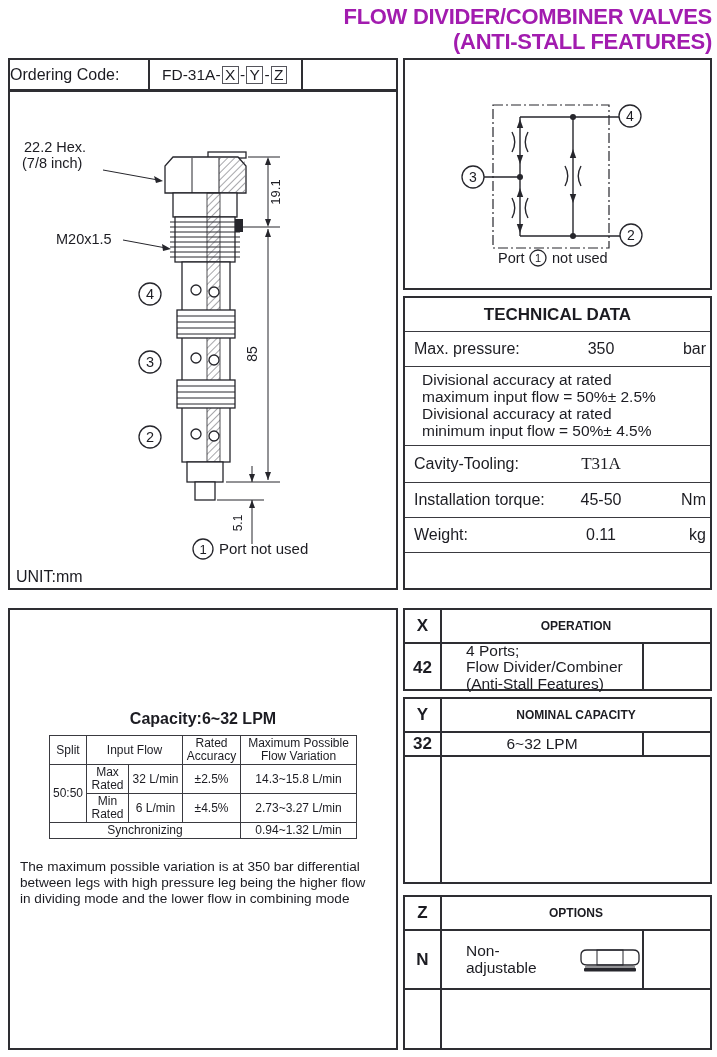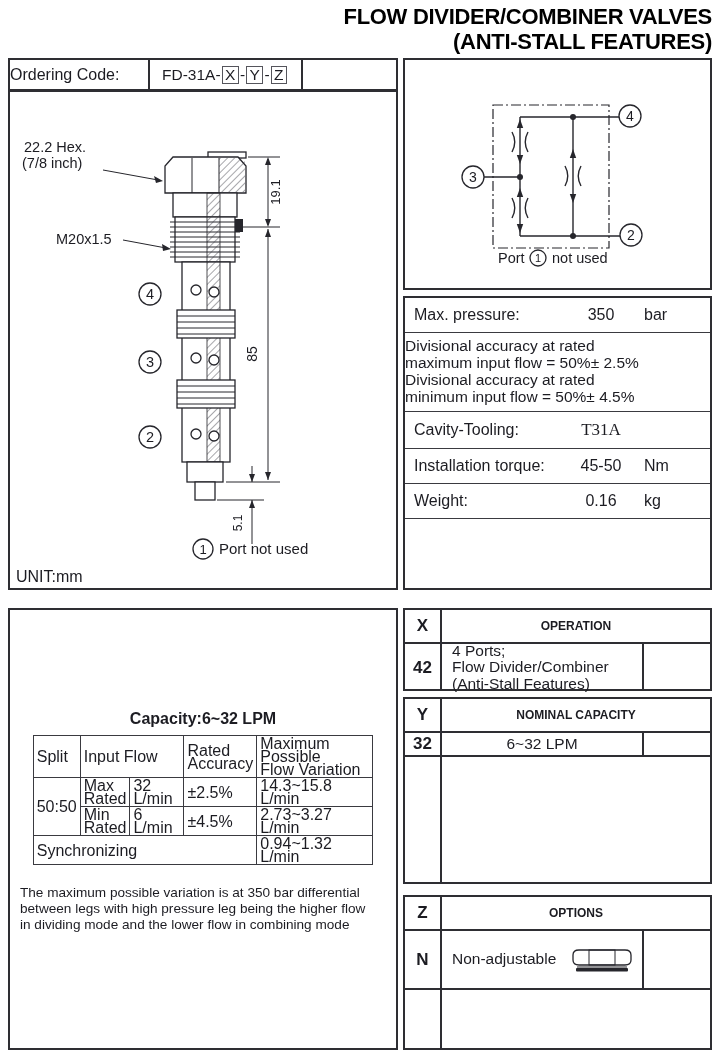--- a/index.html
+++ b/index.html
@@ -1,57 +1,57 @@
 <!DOCTYPE html>
 <html><head>
 <meta charset="utf-8">
 <style>
   *{box-sizing:border-box;margin:0;padding:0}
   html,body{background:#fff}
   body{width:717px;height:1057px;position:relative;font-family:"Liberation Sans",sans-serif;color:#1c1c22;overflow:hidden}
   .panel{position:absolute;border:2px solid #2e2e33;background:#fff}
-  .page-title{position:absolute;right:5px;top:4px;text-align:right;font-weight:bold;font-size:22px;line-height:25px;color:#000000;letter-spacing:-0.3px}
+  .page-title{position:absolute;right:5px;top:4px;text-align:right;font-weight:bold;font-size:22px;line-height:25px;color:#a21caf;letter-spacing:-0.3px}
   
   .ord{left:8px;top:58px;width:390px;height:33px;display:flex;align-items:stretch}
   .ord-label{width:140px;border-right:2px solid #2e2e33;display:flex;align-items:center;font-size:16px}
   .ord-code{width:153px;border-right:2px solid #2e2e33;display:flex;align-items:center;padding-left:12px;font-size:15.5px;font-weight:normal;white-space:nowrap}
   .ord-spare{flex:1}
   .codebox{display:inline-block;border:1.6px solid #55555c;padding:0 2.5px;margin:0 1px;line-height:16px}
   
   .draw{left:8px;top:90px;width:390px;height:500px}
   
   .schem{left:403px;top:58px;width:309px;height:232px}
   
   .tech{left:403px;top:296px;width:309px;height:294px;font-size:16px}
   .tech-header{font-weight:bold;text-align:center;font-size:17px;padding:7px 0 6px;border-bottom:1.6px solid #3a3a40}
   .tech-row{display:flex;align-items:center;padding:8px 4px 8px 9px;border-bottom:1.6px solid #3a3a40}
   .t-label{flex:1}
   .t-val{width:86px;text-align:center}
-  .t-unit{width:62px;text-align:left}
+  .t-unit{width:62px;text-align:right}
   .serif{font-family:"Liberation Serif",serif;font-size:17px}
-  .tech-acc{padding:4px 4px 6px 0;font-size:15.5px;line-height:17px;border-bottom:1.6px solid #3a3a40}
+  .tech-acc{padding:4px 4px 6px 17px;font-size:15.5px;line-height:17px;border-bottom:1.6px solid #3a3a40}
   .pre{white-space:pre-line}
   
   .bl{left:8px;top:608px;width:390px;height:442px}
   .cap-title{margin-top:100px;text-align:center;font-weight:bold;font-size:16px}
-  .cap-table{margin:7px auto 0;border-collapse:collapse;font-size:16px;text-align:left}
+  .cap-table{margin:7px auto 0;border-collapse:collapse;font-size:12px;text-align:center}
   .cap-table th,.cap-table td{border:1.5px solid #3a3a40;font-weight:normal;padding:1px 3px;line-height:13px}
   .cap-table .w-split{width:34px}.cap-table .w-sub{width:42px}.cap-table .w-flow{width:54px}.cap-table .w-acc{width:58px}.cap-table .w-var{width:116px}
   .cap-note{margin:20px 8px 8px 10px;font-size:13.6px;line-height:15.8px}
   
   .opt{display:flex;flex-direction:column}
   .opt-x{left:403px;top:608px;width:309px;height:83px}
   .opt-y{left:403px;top:697px;width:309px;height:187px}
   .opt-z{left:403px;top:895px;width:309px;height:155px}
   .opt-head{display:flex;border-bottom:2px solid #2e2e33;height:34px;flex:none}
   .opt-codecol{width:37px;border-right:2px solid #2e2e33;display:flex;align-items:center;justify-content:center;font-weight:bold;font-size:17px;flex:none}
   .opt-title{flex:1;display:flex;align-items:center;justify-content:center;font-weight:bold;font-size:12px}
   .opt-row{display:flex;flex:none}
   .opt-row.bordered{border-bottom:2px solid #2e2e33}
-  .opt-main{flex:1;border-right:2px solid #2e2e33;display:flex;align-items:center;font-size:15.5px;line-height:16.5px;padding-left:10px}
+  .opt-main{flex:1;border-right:2px solid #2e2e33;display:flex;align-items:center;font-size:15.5px;line-height:16.5px;padding-left:24px}
   .opt-main.center{justify-content:center;padding-left:0}
   .opt-side{width:66px;flex:none}
   .opt-fill{display:flex;flex:1}
   .opt-fill .fill-codecol{width:37px;border-right:2px solid #2e2e33;flex:none}
   .row-x{height:47px}.row-y{height:24px}.row-z{height:59px}
   .plug-icon{margin-left:14px;flex:none}
   
   .ln{fill:#fff;stroke:#26262c;stroke-width:1.3}
   .ln2{fill:none;stroke:#26262c;stroke-width:1}
   .dim{fill:none;stroke:#26262c;stroke-width:1}
@@ -208,20 +208,21 @@
     <g>
       <text x="93" y="203" font-size="14.5">Port</text>
       <circle cx="133" cy="198" r="8" class="ln"></circle>
       <text x="133" y="202" text-anchor="middle" font-size="11">1</text>
       <text x="147" y="203" font-size="14.5">not used</text>
     </g>
   </svg>
 </div>
 
 <div class="panel tech">
+  <div class="tech-header">TECHNICAL DATA</div>
   <div class="tech-row">
     <span class="t-label">Max. pressure:</span>
     <span class="t-val">350</span>
     <span class="t-unit">bar</span>
   </div>
   <div class="tech-acc pre">Divisional accuracy at rated
 maximum input flow = 50%± 2.5%
 Divisional accuracy at rated
 minimum input flow = 50%± 4.5%</div>
   <div class="tech-row">
@@ -229,21 +230,21 @@
     <span class="t-val serif">T31A</span>
     <span class="t-unit"></span>
   </div>
   <div class="tech-row">
     <span class="t-label">Installation torque:</span>
     <span class="t-val">45-50</span>
     <span class="t-unit">Nm</span>
   </div>
   <div class="tech-row">
     <span class="t-label">Weight:</span>
-    <span class="t-val">0.16</span>
+    <span class="t-val">0.11</span>
     <span class="t-unit">kg</span>
   </div>
 </div>
 
 <div class="panel bl">
   <div class="cap-title">Capacity:6~32 LPM</div>
   <table class="cap-table">
     <tbody>
         <tr>
       <th class="w-split">Split</th>

